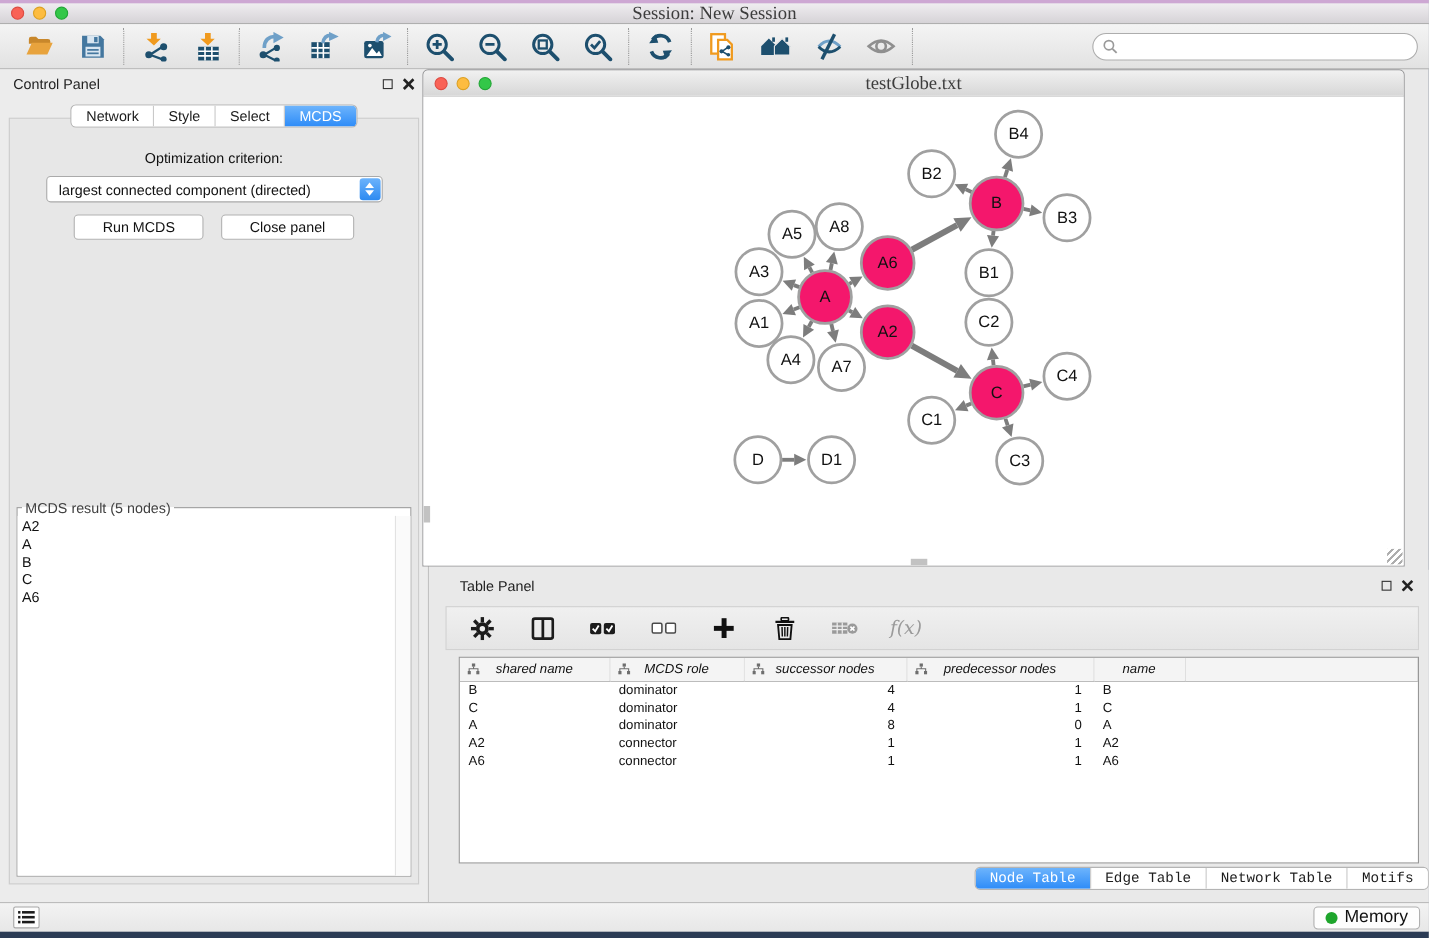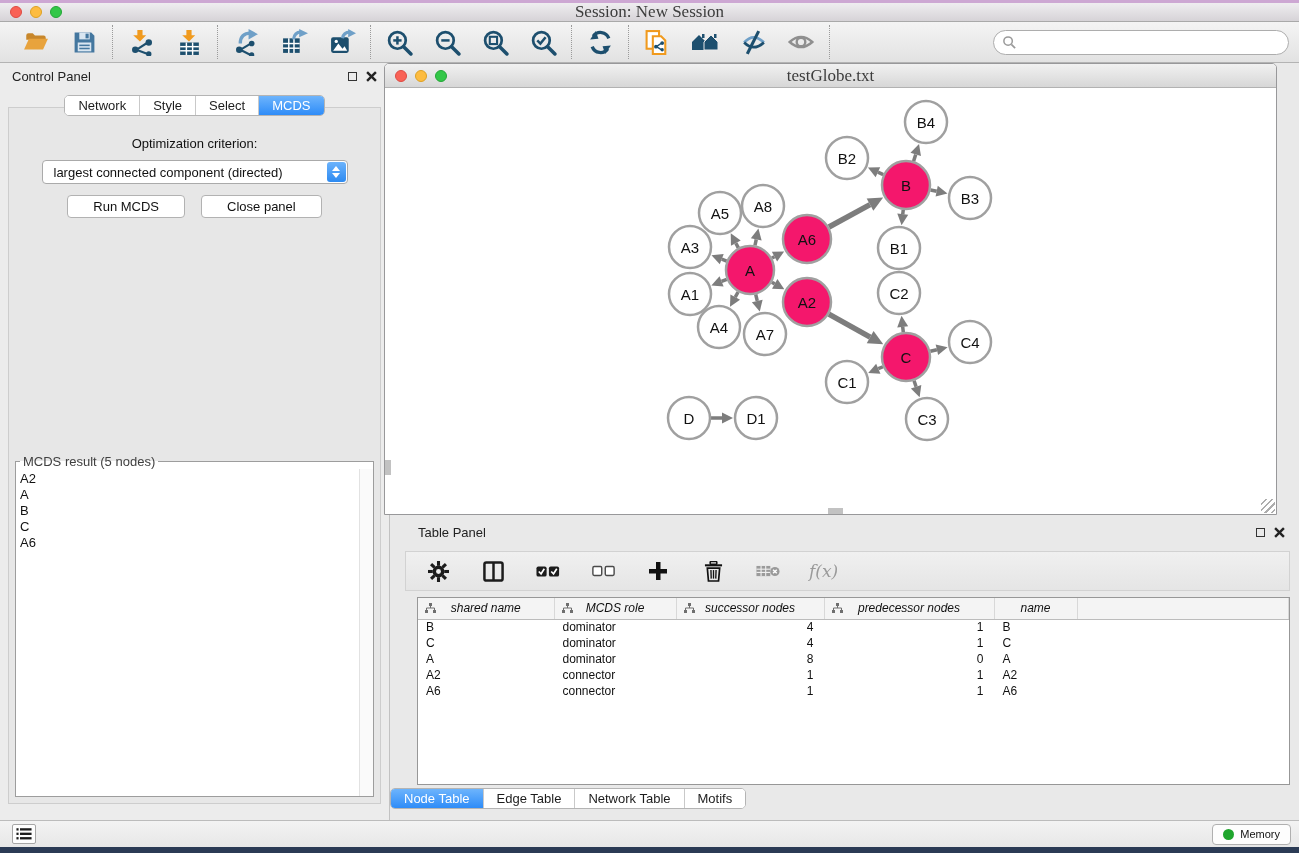--- a/index.html
+++ b/index.html
@@ -73,29 +73,29 @@
     background:linear-gradient(#f0f0f0,#e5e5e5); border:1px solid #d2d2d2; display:flex; align-items:center; gap:27px; padding-left:18px; }
   .fx { font-family:"DejaVu Serif", serif; font-style:italic; font-size:17px; color:#9a9a9a; }
   .tp-tablewrap { position:absolute; left:27px; right:9px; top:79px; height:188px; border:1px solid #979797; background:#fff; overflow:hidden; }
   table.dt { border-collapse:collapse; table-layout:fixed; width:100%; font-size:12px; color:#111; }
   table.dt th { height:21px; background:#f4f4f4; border-bottom:1px solid #bcbcbc; border-right:1px solid #d8d8d8;
     font-weight:400; text-align:center; position:relative; overflow:hidden; white-space:nowrap;font-style:italic; }
   table.dt td { height:16px; border-right:1px solid transparent; white-space:nowrap; overflow:hidden; }
   td.al { text-align:left; padding-left:8px; }
   td.ar { text-align:right; padding-right:10px; }
   .th-tree { position:absolute; left:7px; top:5px; }
-  .tp-tabs { position:absolute; left:0; right:0; top:270px; text-align:left; }
+  .tp-tabs { position:absolute; left:0; right:0; top:270px; text-align:right;font-family:Liberation Mono, monospace; }
 
   
   .statusbar { position:absolute; left:0; top:820px; width:1299px; height:27px;
     background:linear-gradient(#f3f3f3,#e7e7e7); border-top:1px solid #bcbcbc; display:flex; align-items:center; }
   .list-btn { margin-left:12px; width:24px; height:20px; background:#fdfdfd; border:1px solid #a6a6a6; border-radius:2px;
     display:flex; align-items:center; justify-content:center; cursor:pointer; }
   .memory-btn { margin-left:auto; margin-right:8px; background:#fdfdfd; border:1px solid #b0b0b0; border-radius:4px;
-    height:21px; display:flex; align-items:center; gap:6px; padding:0 10px; font-size:11px; color:#111; cursor:pointer; }
+    height:21px; display:flex; align-items:center; gap:6px; padding:0 10px; font-size:16px; color:#111; cursor:pointer; }
   .mem-dot { width:11px; height:11px; border-radius:50%; background:#1ea52c; }
   .bottom-strip { position:absolute; left:0; top:847px; width:1299px; height:6px; background:#2b3b55; }
 </style>
 </head>
 <body>
 
 <div class="app">
 
   <div class="titlebar">
     <div class="lights">

